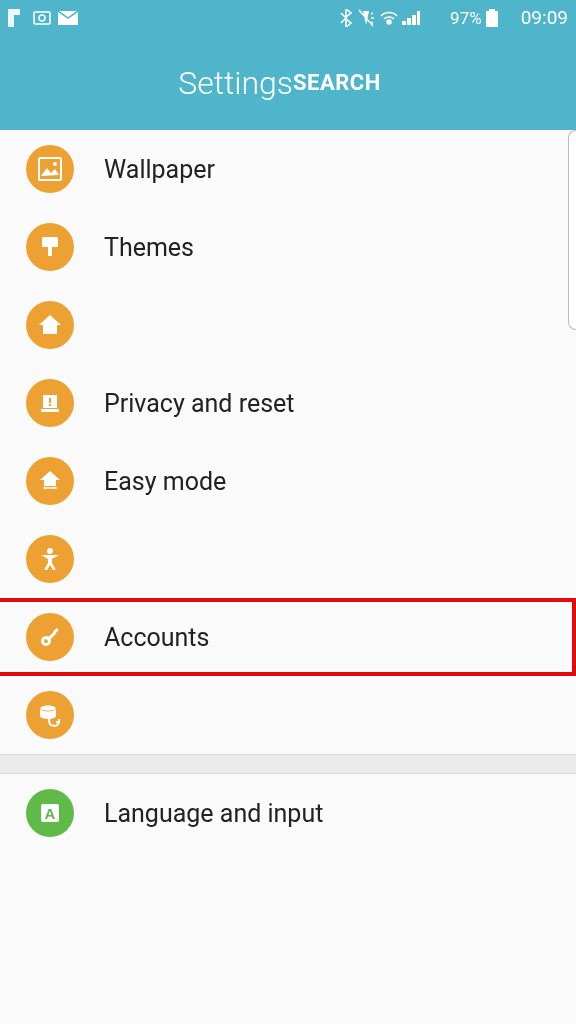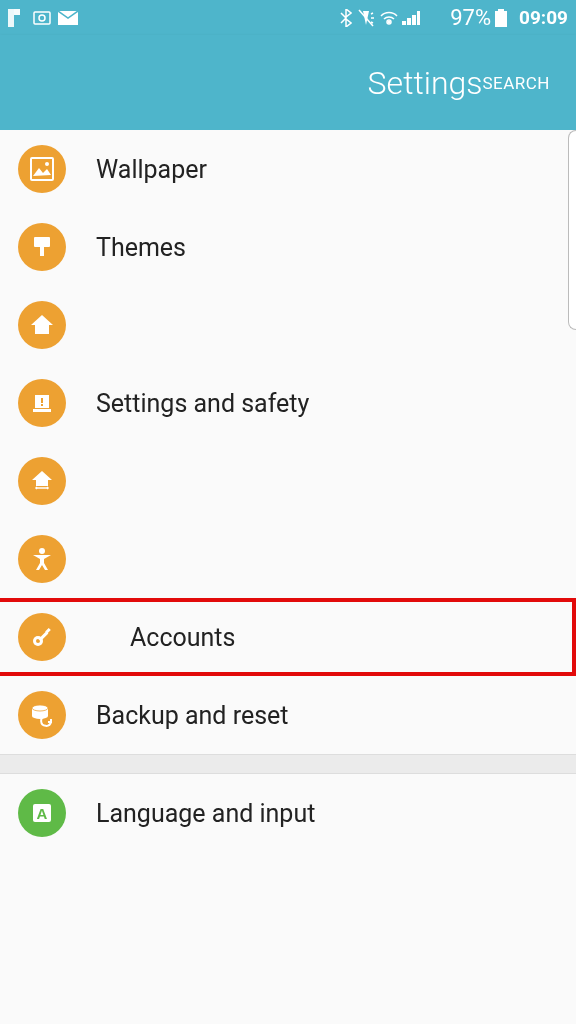--- a/index.html
+++ b/index.html
@@ -22,41 +22,40 @@
       font-size: 18px;
     }
     .status-left { display: flex; align-items: center; gap: 6px; }
     .status-right { display: flex; align-items: center; gap: 4px; }
     .status-icon { display: inline-flex; align-items: center; }
     .header {
       height: 95px;
       background: #4eb5cb;
       display: flex;
       align-items: center;
-      justify-content: flex-end;
+      justify-content: center;
       padding: 0 26px 0 9px;
       color: #fff;
       box-shadow: 0 2px 4px rgba(0,0,0,0.15);
     }
     .header-title { font-size: 32px; font-weight: 300; }
-    .header-search { font-size: 17px; font-weight: 400; letter-spacing: 0.5px; }
+    .header-search { font-size: 22px; font-weight: 700; letter-spacing: 0.5px; }
     .settings-list {
       overflow-y: auto;
     }
     .settings-item {
       display: flex;
       align-items: center;
       height: 78px;
-      padding: 0 18px;
+      padding: 0 26px;
       background: #fafafa;
     }
     .settings-item.highlighted {
       border: 4px solid #e20a0a;
       border-left-width: 0;
-      gap: 34px;
     }
     .icon-circle {
       width: 48px;
       height: 48px;
       border-radius: 50%;
       display: flex;
       align-items: center;
       justify-content: center;
       margin-right: 30px;
       flex-shrink: 0;
@@ -130,28 +129,28 @@
       <svg width="18" height="14" viewBox="0 0 18 14">
           <path d="M9 13 A2 2 0 0 1 9 9 A2 2 0 0 1 9 13 M4 8 A7 7 0 0 1 14 8 M1 5 A11 11 0 0 1 17 5" fill="none" stroke="#fff" stroke-width="1.5"></path>
           <circle cx="9" cy="11" r="1.5" fill="#fff"></circle>
         </svg>
     </span>
     <span class="status-icon">
       <svg width="18" height="14" viewBox="0 0 18 14">
           <path d="M0 14 L4 14 L4 10 L0 10 Z M5 14 L9 14 L9 7 L5 7 Z M10 14 L14 14 L14 4 L10 4 Z M15 14 L18 14 L18 0 L15 0 Z" fill="#fff"></path>
         </svg>
     </span>
-    <span style="font-size:22px;margin-left:26px;">97%</span>
+    <span style="font-size:17px;margin-left:26px;">97%</span>
     <span class="status-icon">
       <svg width="12" height="18" viewBox="0 0 12 18">
           <rect x="0" y="2" width="12" height="16" fill="#fff"></rect>
           <rect x="3" y="0" width="6" height="2" fill="#fff"></rect>
         </svg>
     </span>
-    <span style="font-size:19px;margin-left:8px;font-weight:bold;">09:09</span>
+    <span style="font-size:19px;margin-left:19px;">09:09</span>
   </div>
 </div>
 
 <div class="header">
   <div class="header-title">Settings</div>
   <div class="header-search">SEARCH</div>
 </div>
 
 <div class="settings-list">
 
@@ -187,31 +186,32 @@
 
   <div class="settings-item">
     <div class="icon-circle orange">
       <svg width="26" height="26" viewBox="0 0 26 26">
           <path d="M6 5 L20 5 L20 18 L13 18 L13 18 L6 18 Z" fill="#fff"></path>
           <rect x="4" y="19" width="18" height="3" fill="#fff"></rect>
           <rect x="12" y="8" width="2" height="5" fill="#eda132"></rect>
           <rect x="12" y="14" width="2" height="2" fill="#eda132"></rect>
         </svg>
     </div>
-    <div class="settings-label">Settings and safety</div>
+    <div class="settings-label">Privacy and reset</div>
   </div>
 
   <div class="settings-item">
     <div class="icon-circle orange">
       <svg width="26" height="26" viewBox="0 0 26 26">
           <path d="M13 3 L23 12 L19 12 L19 18 L7 18 L7 12 L3 12 Z" fill="#fff"></path>
           <path d="M8 21 L7 20 L8 19 M18 21 L19 20 L18 19" stroke="#fff" stroke-width="1.5" fill="none"></path>
           <line x1="8" y1="20" x2="18" y2="20" stroke="#fff" stroke-width="1.5"></line>
         </svg>
     </div>
+    <div class="settings-label">Easy mode</div>
   </div>
 
   <div class="settings-item">
     <div class="icon-circle orange">
       <svg width="26" height="26" viewBox="0 0 26 26">
           <circle cx="13" cy="5" r="3" fill="#fff"></circle>
           <path d="M4 9 L22 9 L15 13 L15 17 L19 24 L16 24 L13 19 L10 24 L7 24 L11 17 L11 13 Z" fill="#fff"></path>
         </svg>
     </div>
   </div>
@@ -231,21 +231,20 @@
   <div class="settings-item">
     <div class="icon-circle orange">
       <svg width="26" height="26" viewBox="0 0 26 26">
           <ellipse cx="11" cy="6" rx="8" ry="3" fill="#fff"></ellipse>
           <path d="M3 6 L3 14 A8 3 0 0 0 19 14 L19 6" fill="#fff"></path>
           <ellipse cx="11" cy="6" rx="8" ry="3" fill="none" stroke="#eda132" stroke-width="0.8"></ellipse>
           <path d="M16 14 A5 5 0 1 0 22 20" fill="none" stroke="#fff" stroke-width="2"></path>
           <path d="M22 17 L22 20 L19 20" fill="none" stroke="#fff" stroke-width="2"></path>
         </svg>
     </div>
-    <div class="settings-label">Backup and reset</div>
   </div>
 
   <div class="section-divider"></div>
 
   <div class="settings-item">
     <div class="icon-circle green">
       <svg width="26" height="26" viewBox="0 0 26 26">
           <rect x="4" y="4" width="18" height="18" rx="2" fill="#fff"></rect>
           <text x="13" y="19" text-anchor="middle" fill="#5fba47" font-size="15" font-weight="bold" font-family="sans-serif">A</text>
         </svg>

